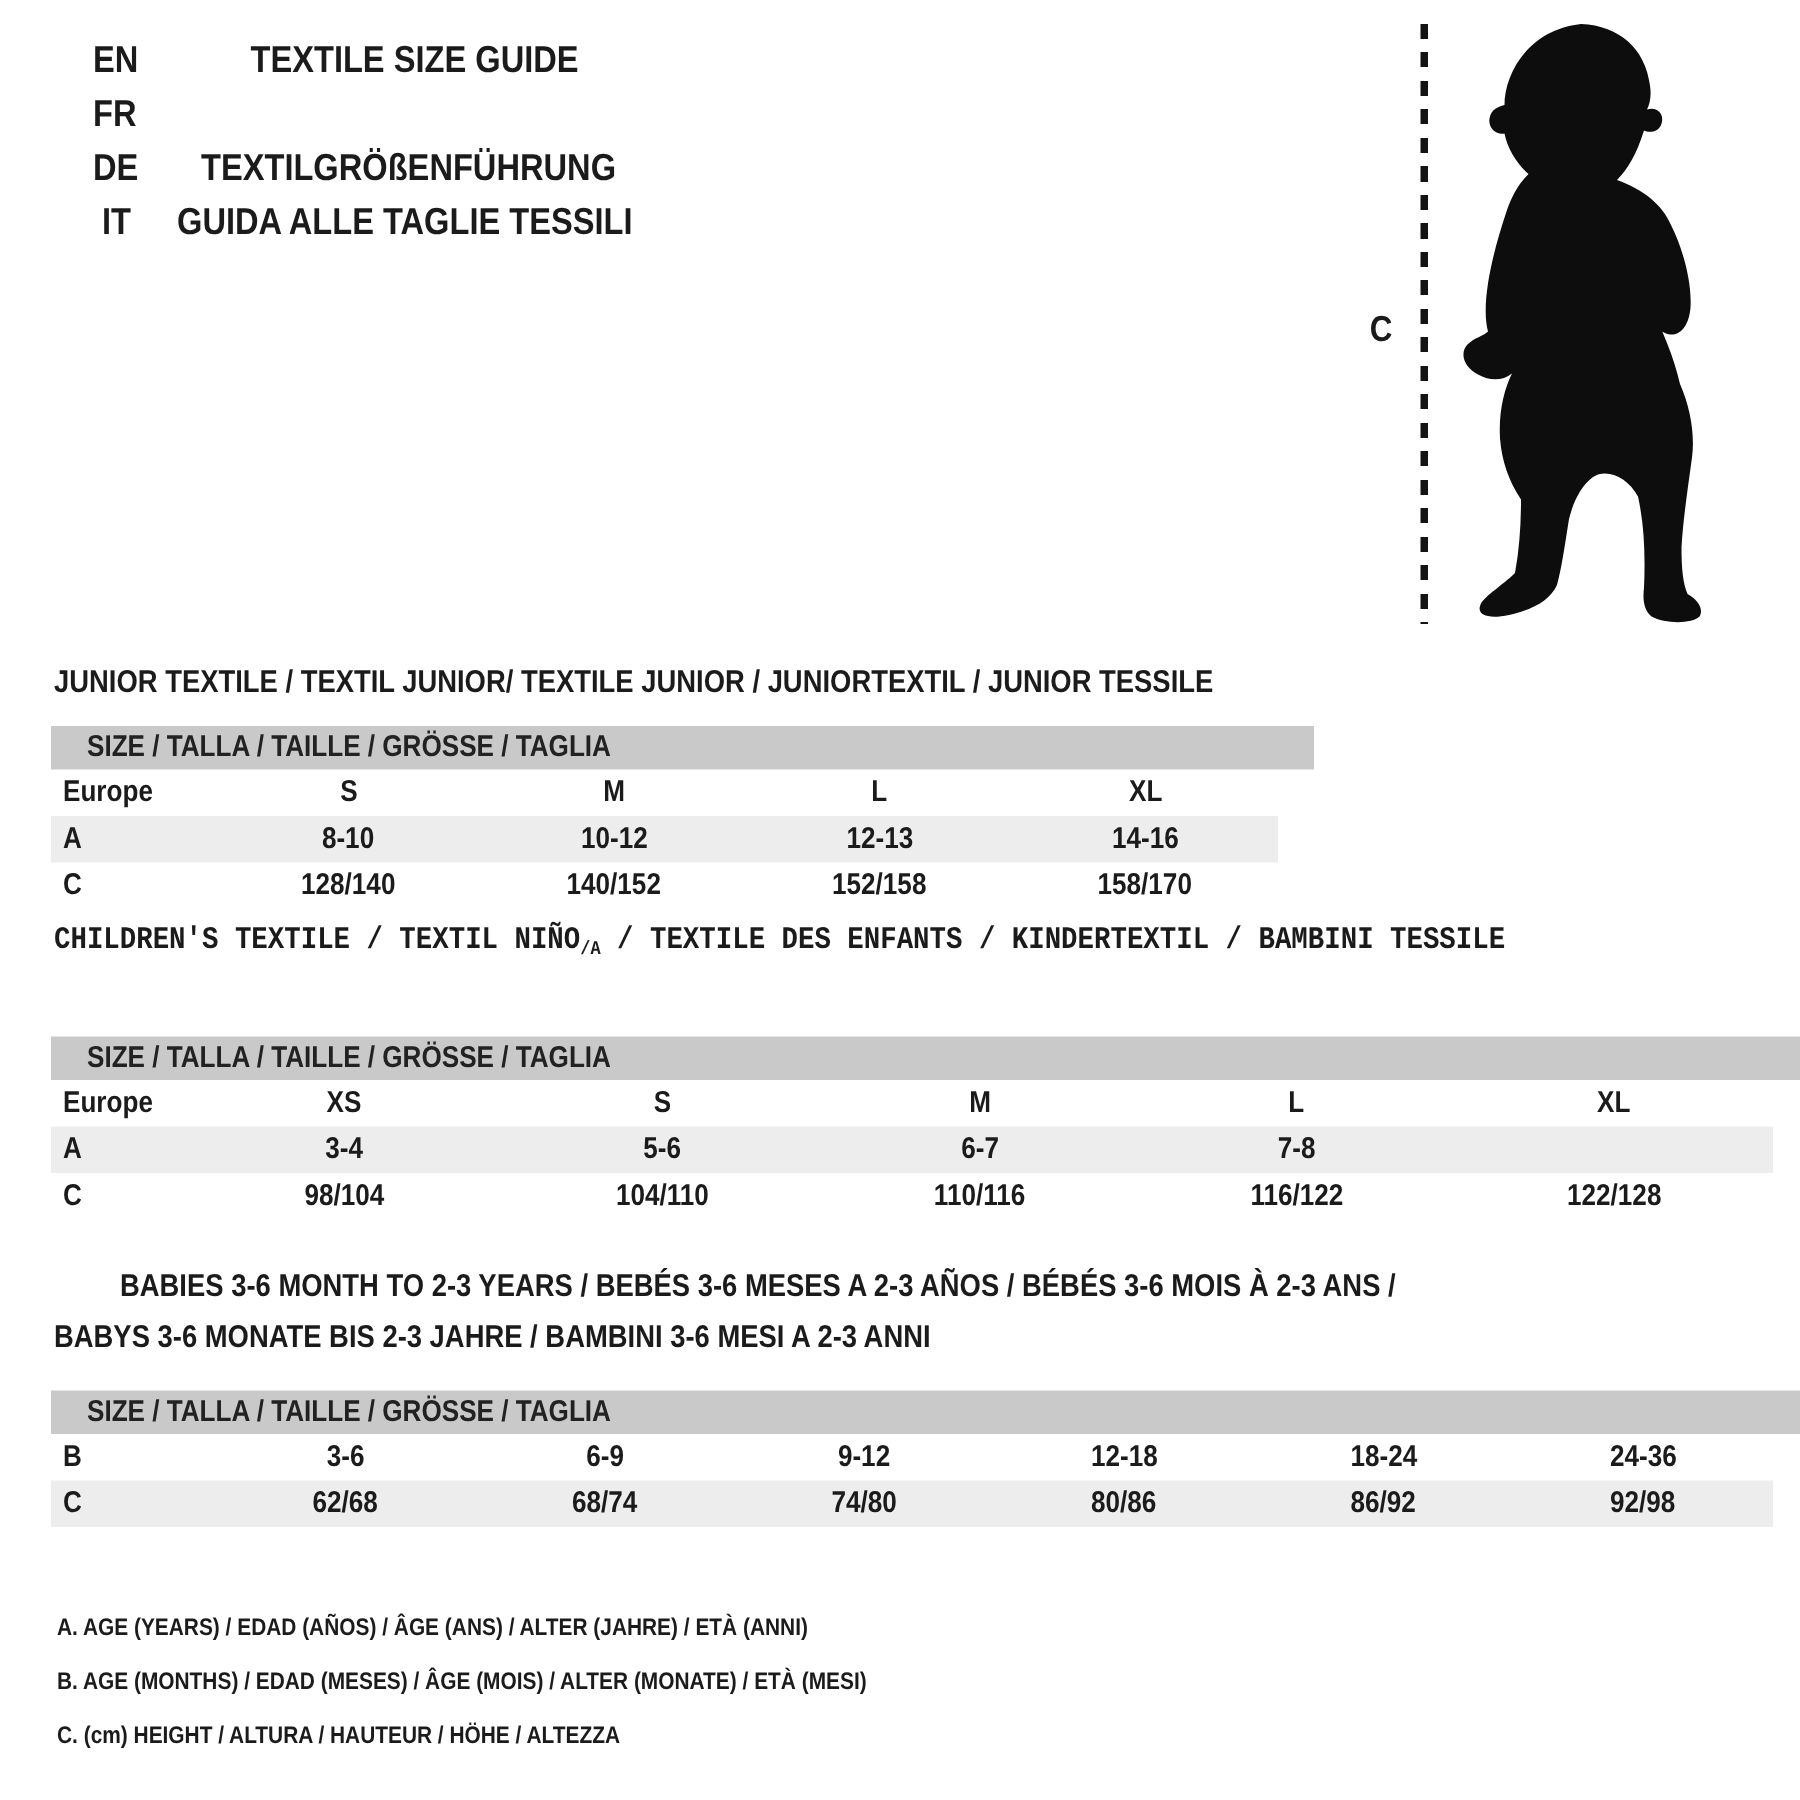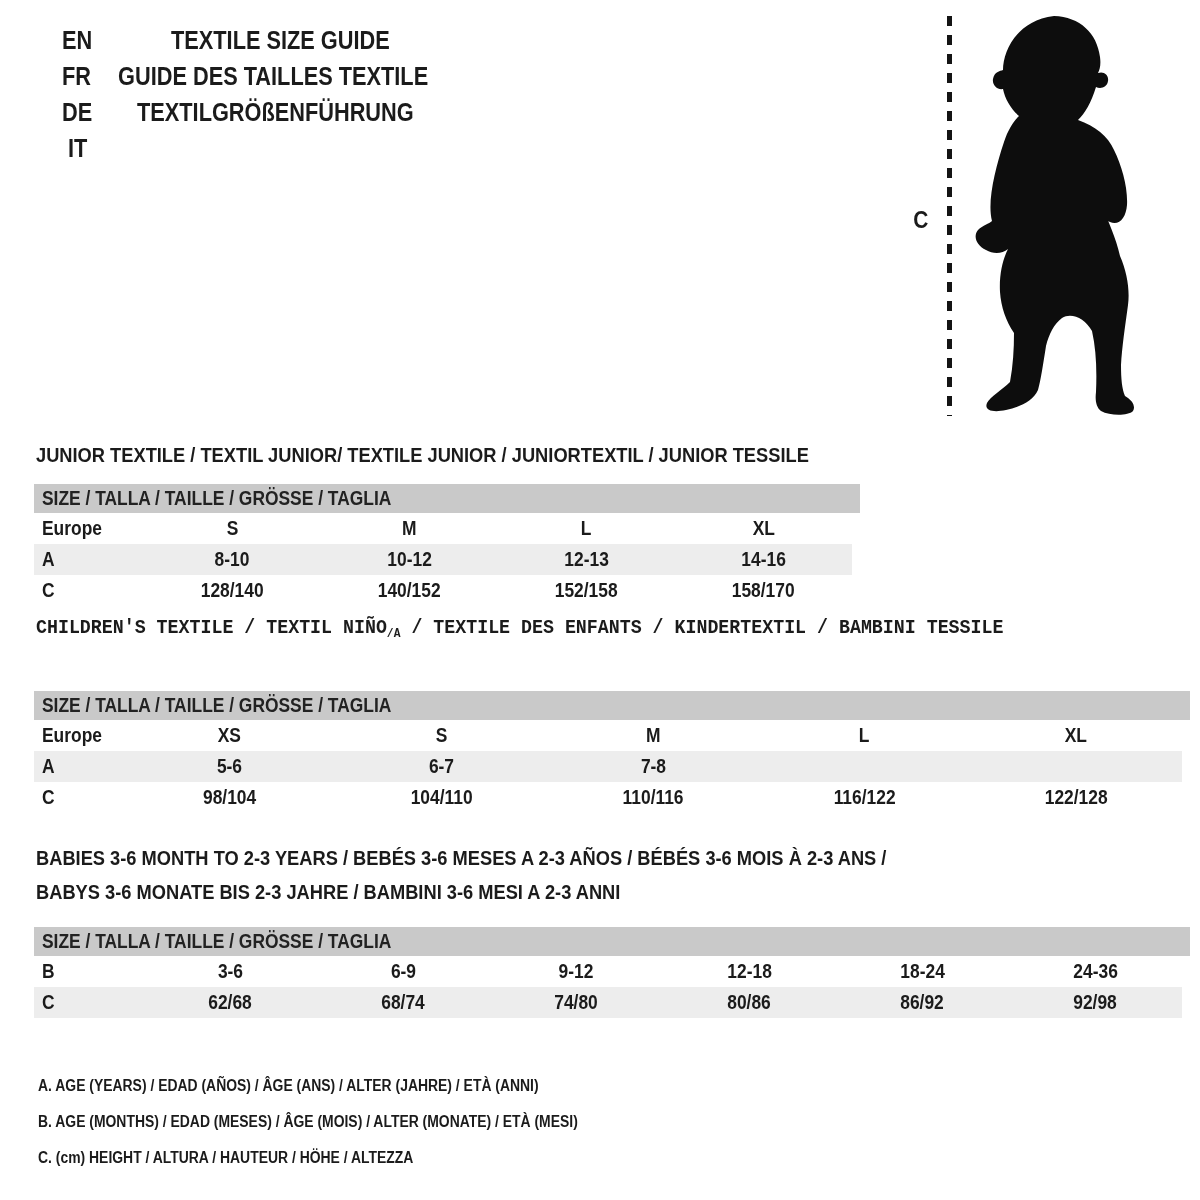--- a/index.html
+++ b/index.html
@@ -20,21 +20,21 @@
   
   .baby-svg{position:absolute;left:958px;top:12px;}
   .dash-line{position:absolute;left:947px;top:16px;width:5px;height:400px;
     background:repeating-linear-gradient(to bottom,#141414 0 10px,transparent 10px 19px);}
   .c-label{position:absolute;left:912px;top:206px;font-size:24px;}
 
   
   .section-title{position:absolute;left:36px;font-size:21px;white-space:nowrap;}
   .sub{font-size:13px;vertical-align:-4px;}
   .table{position:absolute;left:34px;}
-  .thead{height:29px;line-height:29px;padding-left:8px;font-size:20px;color:#222;}
+  .thead{height:29px;line-height:29px;padding-left:24px;font-size:20px;color:#222;}
   .trow{display:grid;height:31px;line-height:31px;font-size:20px;}
   .t-junior{grid-template-columns:110px repeat(4,1fr);width:818px;}
   .t-children{grid-template-columns:90px repeat(5,1fr);width:1148px;}
   .t-babies{grid-template-columns:110px repeat(6,1fr);width:1148px;}
   .w-junior{width:818px;} .w-wide{width:1148px;}
   .tcell{text-align:center;overflow:hidden;}
   .tcell.label{text-align:left;padding-left:8px;}
 
   
   .legend{position:absolute;left:38px;top:1068px;}
@@ -43,28 +43,28 @@
 </head>
 <body>
 
 <div class="langs">
   <div class="lang-row">
     <span><span class="cxl">EN</span></span>
     <span><span class="cxl">TEXTILE SIZE GUIDE</span></span>
   </div>
   <div class="lang-row">
     <span><span class="cxl">FR</span></span>
-    <span><span class="cxl">GUIDE DES TAILLES TEXTILE</span></span>
   </div>
   <div class="lang-row">
     <span><span class="cxl">DE</span></span>
     <span><span class="cxl">TEXTILGRÖßENFÜHRUNG</span></span>
   </div>
   <div class="lang-row">
     <span><span class="cxl">IT</span></span>
+    <span><span class="cxl">GUIDA ALLE TAGLIE TESSILI</span></span>
   </div>
 </div>
 
 <div class="dash-line"></div>
 <div class="c-label"><span class="cx">C</span></div>
 
 <svg class="baby-svg" width="184" height="404" viewBox="0 0 184 404">
   <path fill="#0d0d0d" d="
     M 96 4
     C 122 5 139 21 142 45
@@ -144,35 +144,36 @@
   <div class="trow t-children">
     <div class="tcell label"><span class="cxl">Europe</span></div>
     <div class="tcell"><span class="cx">XS</span></div>
     <div class="tcell"><span class="cx">S</span></div>
     <div class="tcell"><span class="cx">M</span></div>
     <div class="tcell"><span class="cx">L</span></div>
     <div class="tcell"><span class="cx">XL</span></div>
   </div>
   <div class="trow t-children" style="background:#ededed;">
     <div class="tcell label"><span class="cxl">A</span></div>
+    <div class="tcell"><span class="cx">3-4</span></div>
     <div class="tcell"><span class="cx">5-6</span></div>
     <div class="tcell"><span class="cx">6-7</span></div>
     <div class="tcell"><span class="cx">7-8</span></div>
   </div>
   <div class="trow t-children">
     <div class="tcell label"><span class="cxl">C</span></div>
     <div class="tcell"><span class="cx">98/104</span></div>
     <div class="tcell"><span class="cx">104/110</span></div>
     <div class="tcell"><span class="cx">110/116</span></div>
     <div class="tcell"><span class="cx">116/122</span></div>
     <div class="tcell"><span class="cx">122/128</span></div>
   </div>
 </div>
 
-<div class="section-title" style="top:846px;">
+<div class="section-title" style="top:846px;margin-left:44px;">
   <span class="cxl">BABIES 3-6 MONTH TO 2-3 YEARS / BEBÉS 3-6 MESES A 2-3 AÑOS / BÉBÉS 3-6 MOIS À 2-3 ANS /</span>
 </div>
 <div class="section-title" style="top:880px;">
   <span class="cxl">BABYS 3-6 MONATE BIS 2-3 JAHRE / BAMBINI 3-6 MESI A 2-3 ANNI</span>
 </div>
 <div class="table" style="top:927px;">
   <div class="thead w-wide" style="background:#c9c9c9;">
     <span class="cxl">SIZE / TALLA / TAILLE / GRÖSSE / TAGLIA</span>
   </div>
   <div class="trow t-babies">

